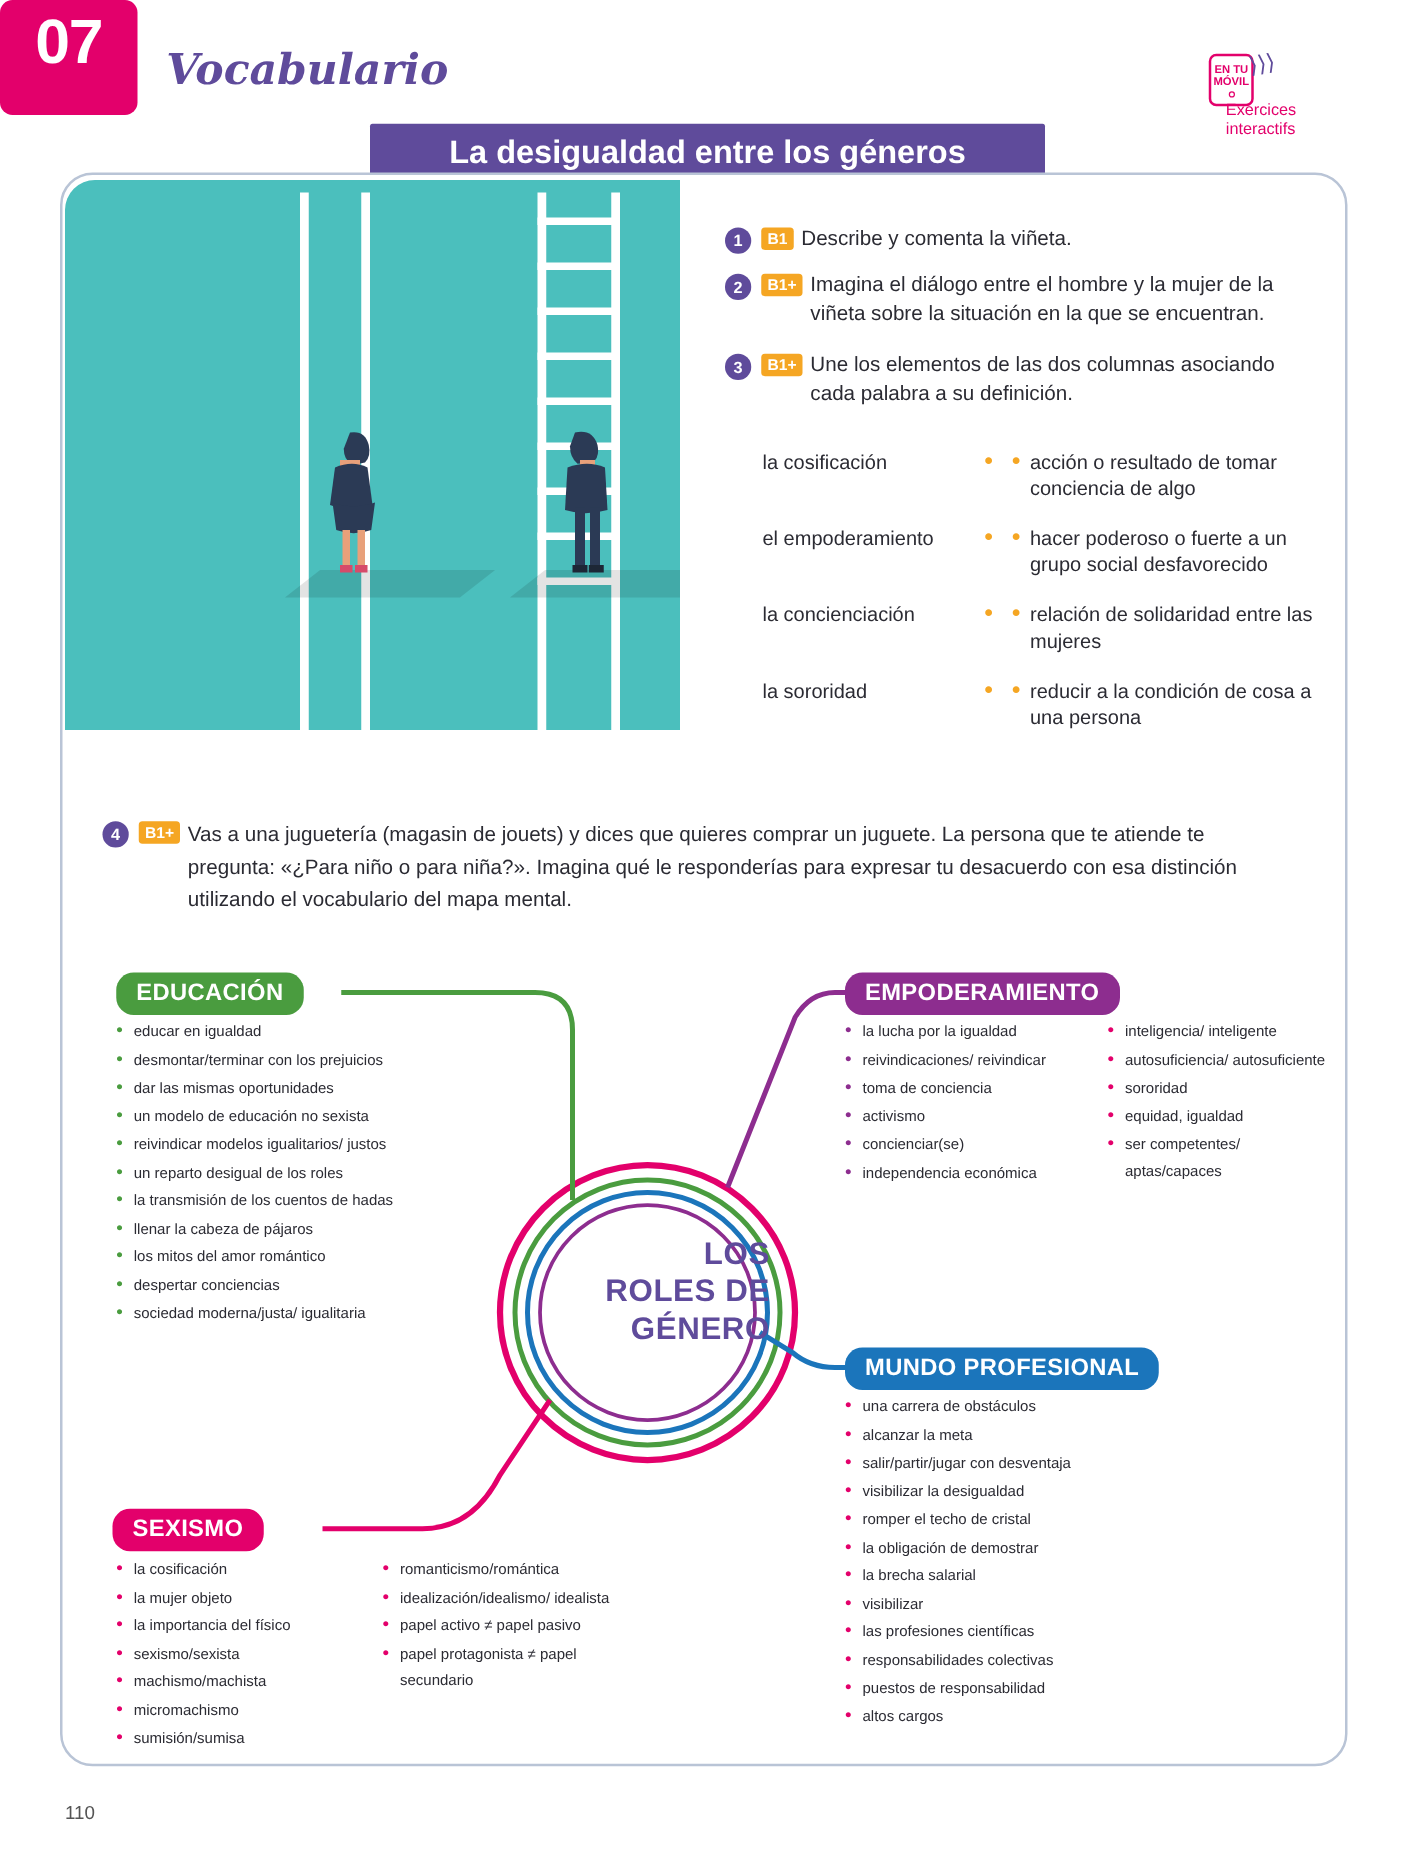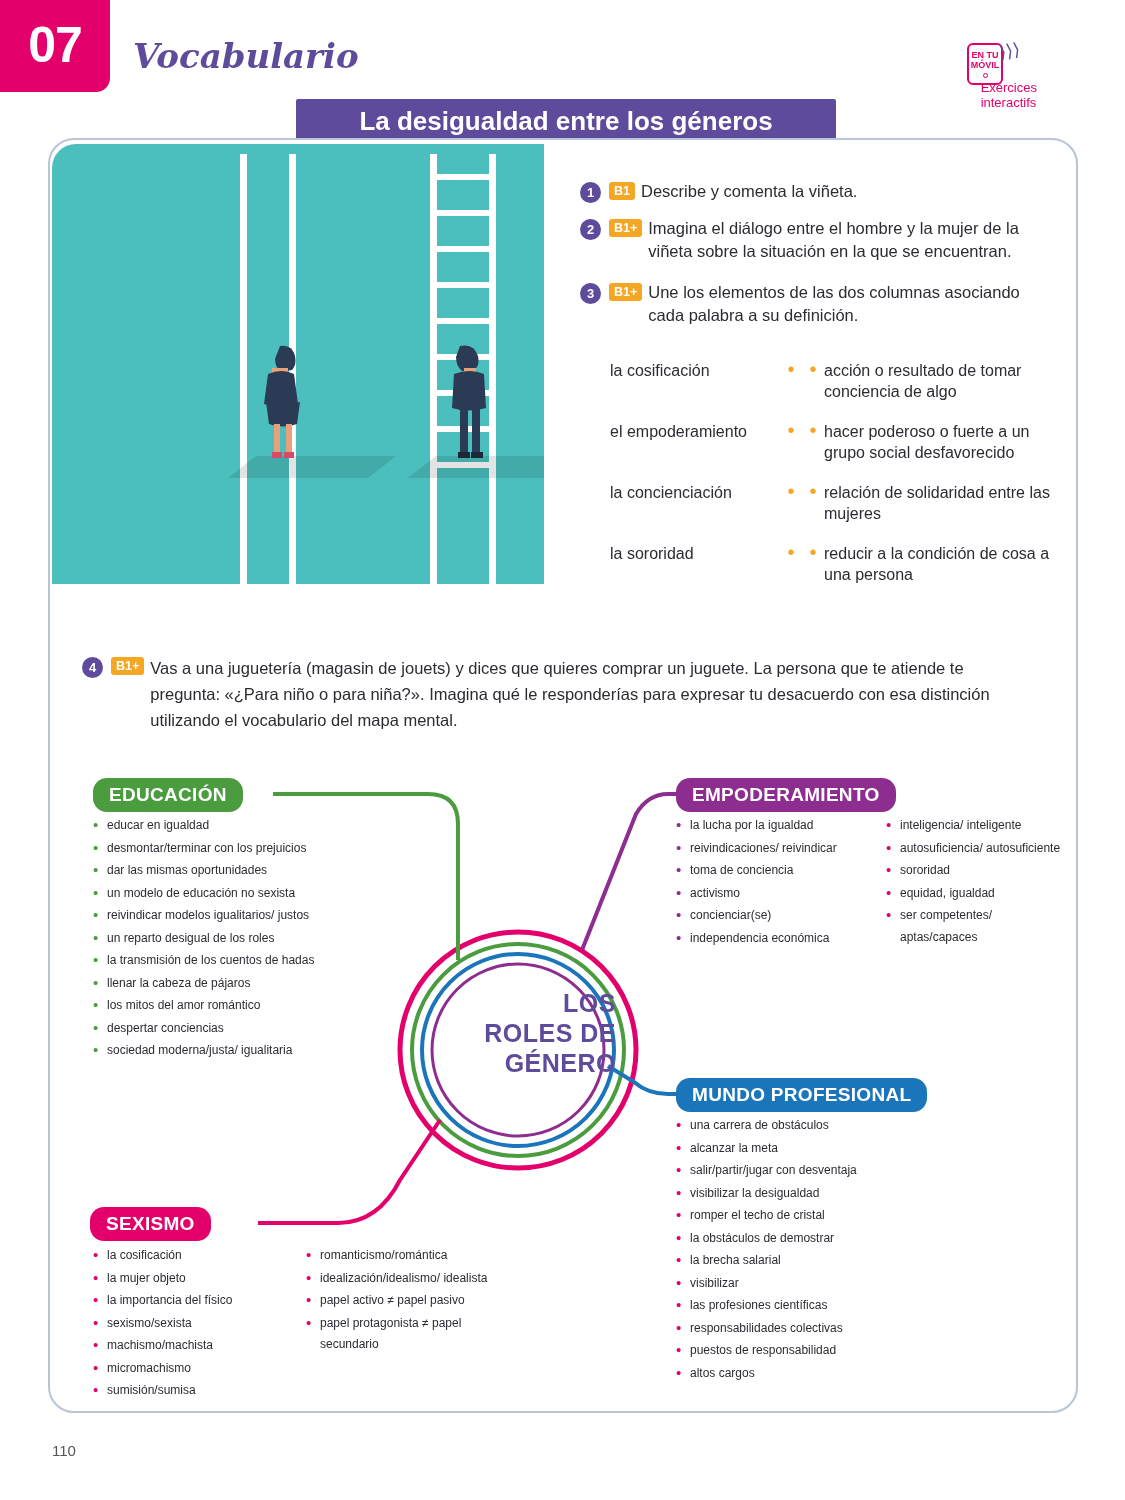--- a/index.html
+++ b/index.html
@@ -16,21 +16,22 @@
 
   
   .chapter-tab {
     position: absolute;
     left: 0; top: 0;
     width: 110px; height: 92px;
     background: #e3006b;
     border-bottom-right-radius: 14px;
     color: #fff;
     display: flex; align-items: flex-start; justify-content: center;
-    padding-top: 16px;
+    padding-top: 4px;
+    border-radius: 10px;
   }
   .chapter-num { font-size: 50px; font-weight: bold; letter-spacing: -1px; }
 
   .header-title {
     position: absolute;
     left: 133px; top: 36px;
     font-family: "DejaVu Serif", serif;
     font-style: italic;
     font-size: 34px;
     color: #5f4b9b;
@@ -384,21 +385,21 @@
     <div>papel protagonista ≠ papel secundario</div>
   </div>
 
   <div class="cat-label cat-mundo">MUNDO PROFESIONAL</div>
   <div class="lst l-pink" style="left:628px; top:355px; width:330px;">
     <div>una carrera de obstáculos</div>
     <div>alcanzar la meta</div>
     <div>salir/partir/jugar con desventaja</div>
     <div>visibilizar la desigualdad</div>
     <div>romper el techo de cristal</div>
-    <div>la obstáculos de demostrar</div>
+    <div>la obligación de demostrar</div>
     <div>la brecha salarial</div>
     <div>visibilizar</div>
     <div>las profesiones científicas</div>
     <div>responsabilidades colectivas</div>
     <div>puestos de responsabilidad</div>
     <div>altos cargos</div>
   </div>
 </div>
 
 <div class="page-num">110</div>

